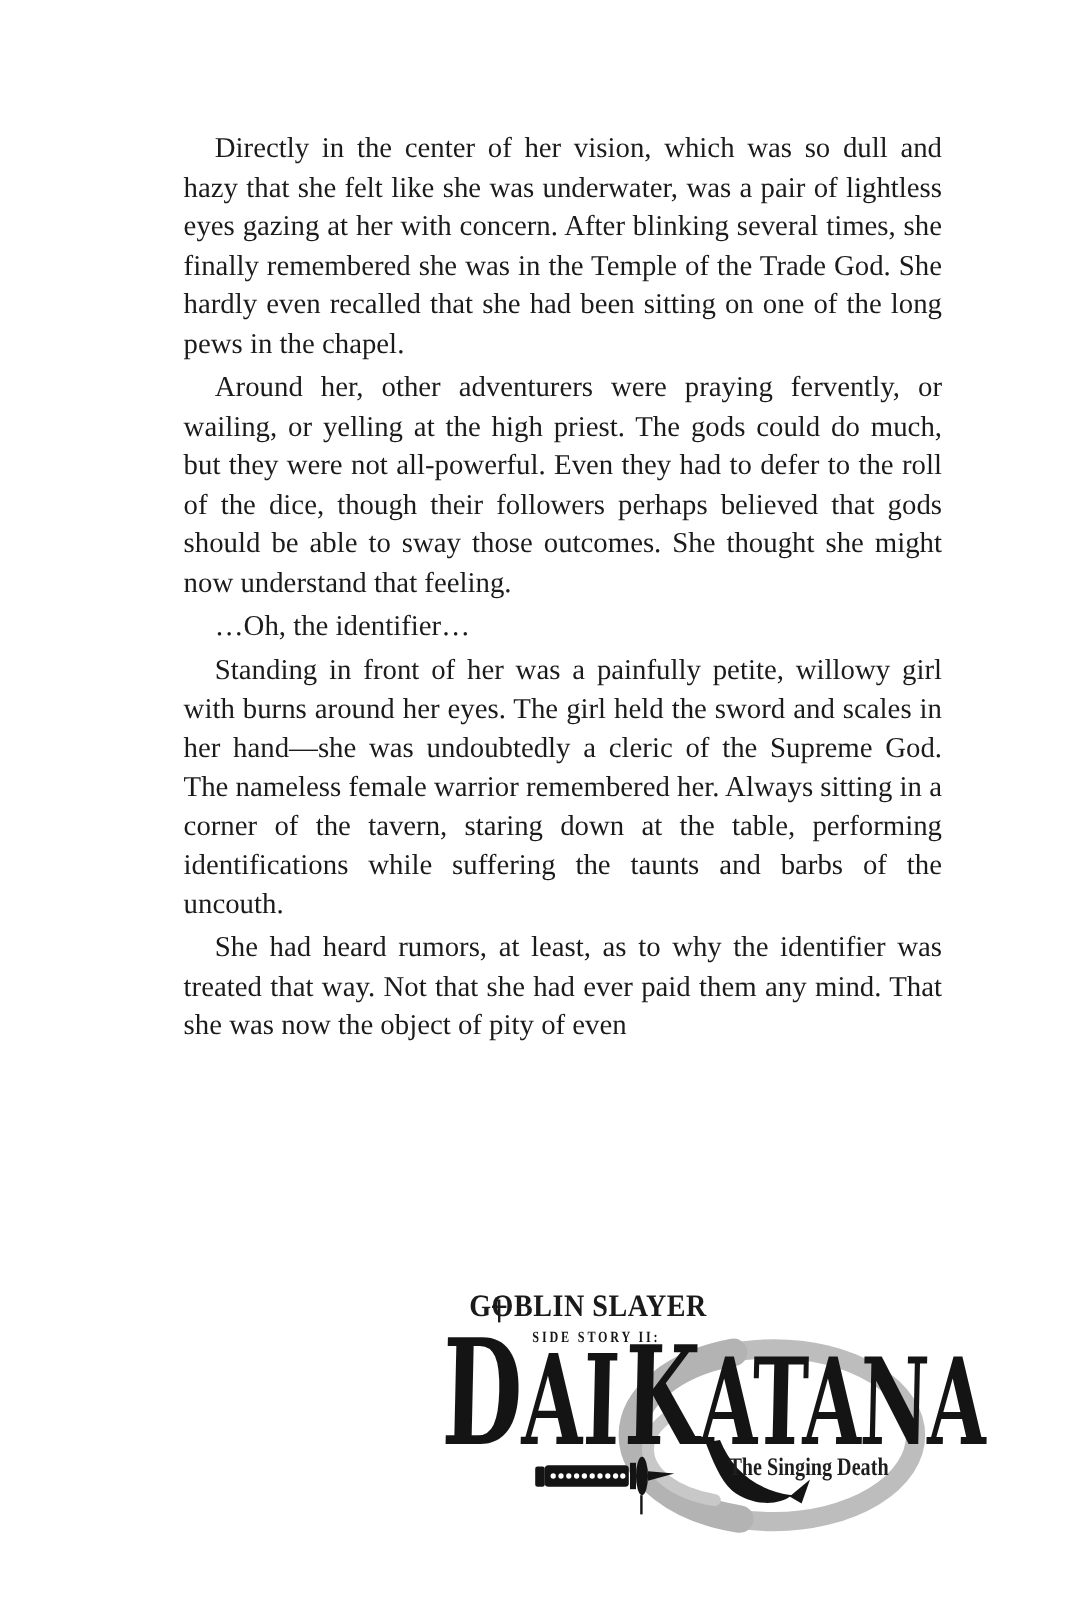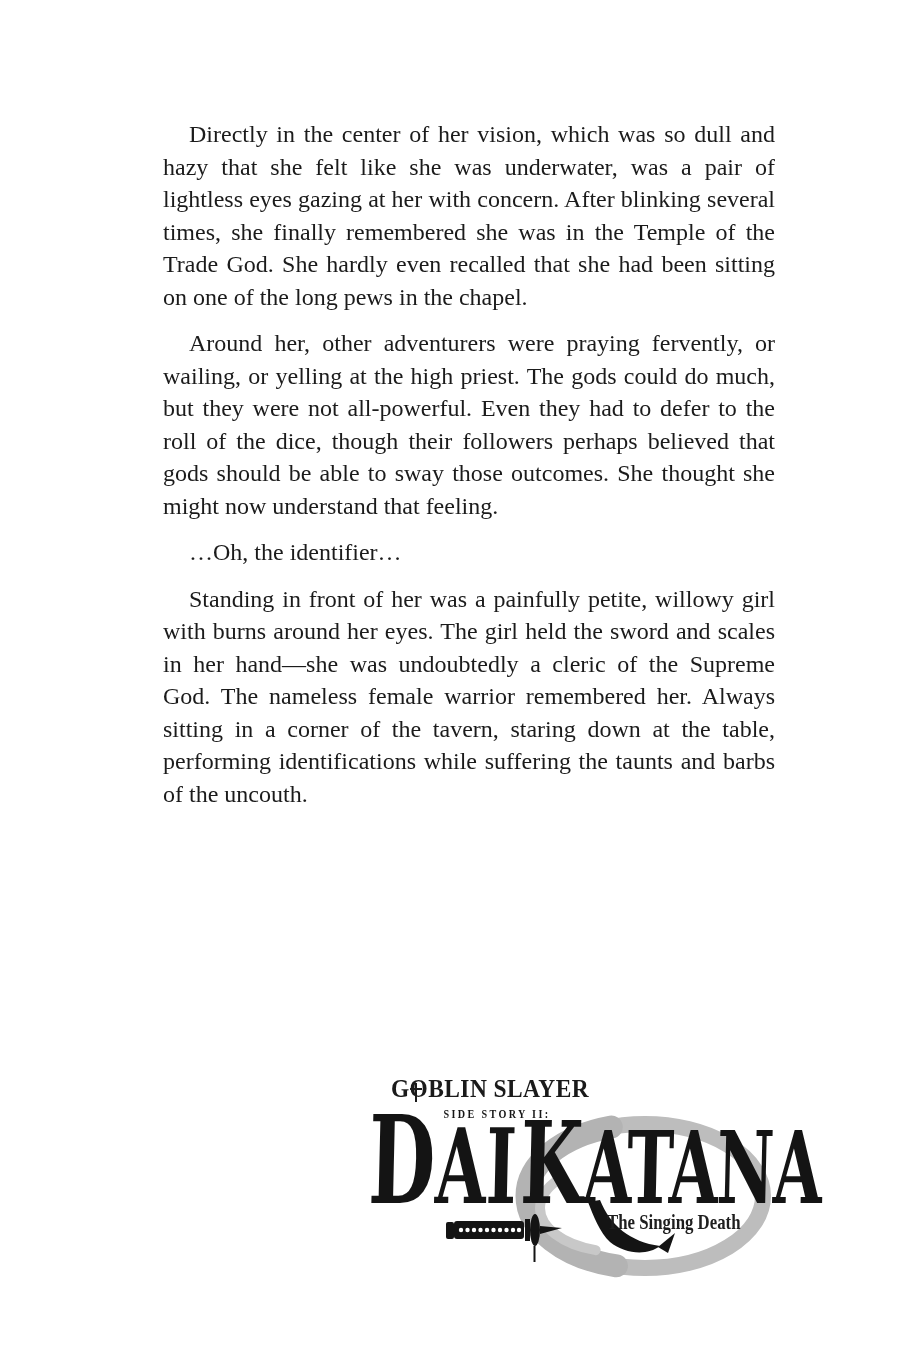--- a/index.html
+++ b/index.html
@@ -7,21 +7,21 @@
     position:relative; width:900px; height:1350px;
     background:#ffffff; overflow:hidden;
     font-family:"Liberation Serif", serif;
   }
   
   .text-block {
     position:absolute; left:149px; top:104px; width:640px;
     color:#1b1b1b; font-size:24px; line-height:32.5px;
     text-align:justify;
   }
-  .text-block p { margin:14px; text-indent:26px; }
+  .text-block p { margin:4px; text-indent:26px; }
   .text-block p.em { }
   
   .logo { position:absolute; left:0; top:1060px; width:900px; height:280px; }
   .series-title {
     position:absolute; left:370px; top:14px; width:240px;
     text-align:center; font-size:26px; font-weight:bold; color:#1a1a1a;
     letter-spacing:0.5px; transform:scaleX(0.9); transform-origin:center top;
     z-index:3; white-space:nowrap;
   }
   .cross-over-o {
@@ -59,20 +59,21 @@
 </head>
 <body>
 
 <div class="page">
 
   <div class="text-block">
     <p>Directly in the center of her vision, which was so dull and hazy that she felt like she was underwater, was a pair of lightless eyes gazing at her with concern. After blinking several times, she finally remembered she was in the Temple of the Trade God. She hardly even recalled that she had been sitting on one of the long pews in the chapel.</p>
     <p>Around her, other adventurers were praying fervently, or wailing, or yelling at the high priest. The gods could do much, but they were not all-powerful. Even they had to defer to the roll of the dice, though their followers perhaps believed that gods should be able to sway those outcomes. She thought she might now understand that feeling.</p>
     <p class="em">…Oh, the identifier…</p>
     <p>Standing in front of her was a painfully petite, willowy girl with burns around her eyes. The girl held the sword and scales in her hand—she was undoubtedly a cleric of the Supreme God. The nameless female warrior remembered her. Always sitting in a corner of the tavern, staring down at the table, performing identifications while suffering the taunts and barbs of the uncouth.</p>
+    <p>She had heard rumors, at least, as to why the identifier was treated that way. Not that she had ever paid them any mind. That she was now the object of pity of even</p>
   </div>
 
   <div class="logo">
 
     <svg class="enso" viewBox="0 0 300 200" aria-hidden="true">
       <ellipse cx="145" cy="110" rx="118" ry="72" fill="none" stroke="#bdbdbd" stroke-width="16"></ellipse>
       <ellipse cx="145" cy="110" rx="118" ry="72" fill="none" stroke="#b3b3b3" stroke-width="23" stroke-dasharray="240 400" stroke-dashoffset="-180" stroke-linecap="round"></ellipse>
       <ellipse cx="118" cy="122" rx="78" ry="44" fill="none" stroke="#c8c8c8" stroke-width="10" stroke-dasharray="110 380" stroke-dashoffset="-120" stroke-linecap="round"></ellipse>
     </svg>
 

